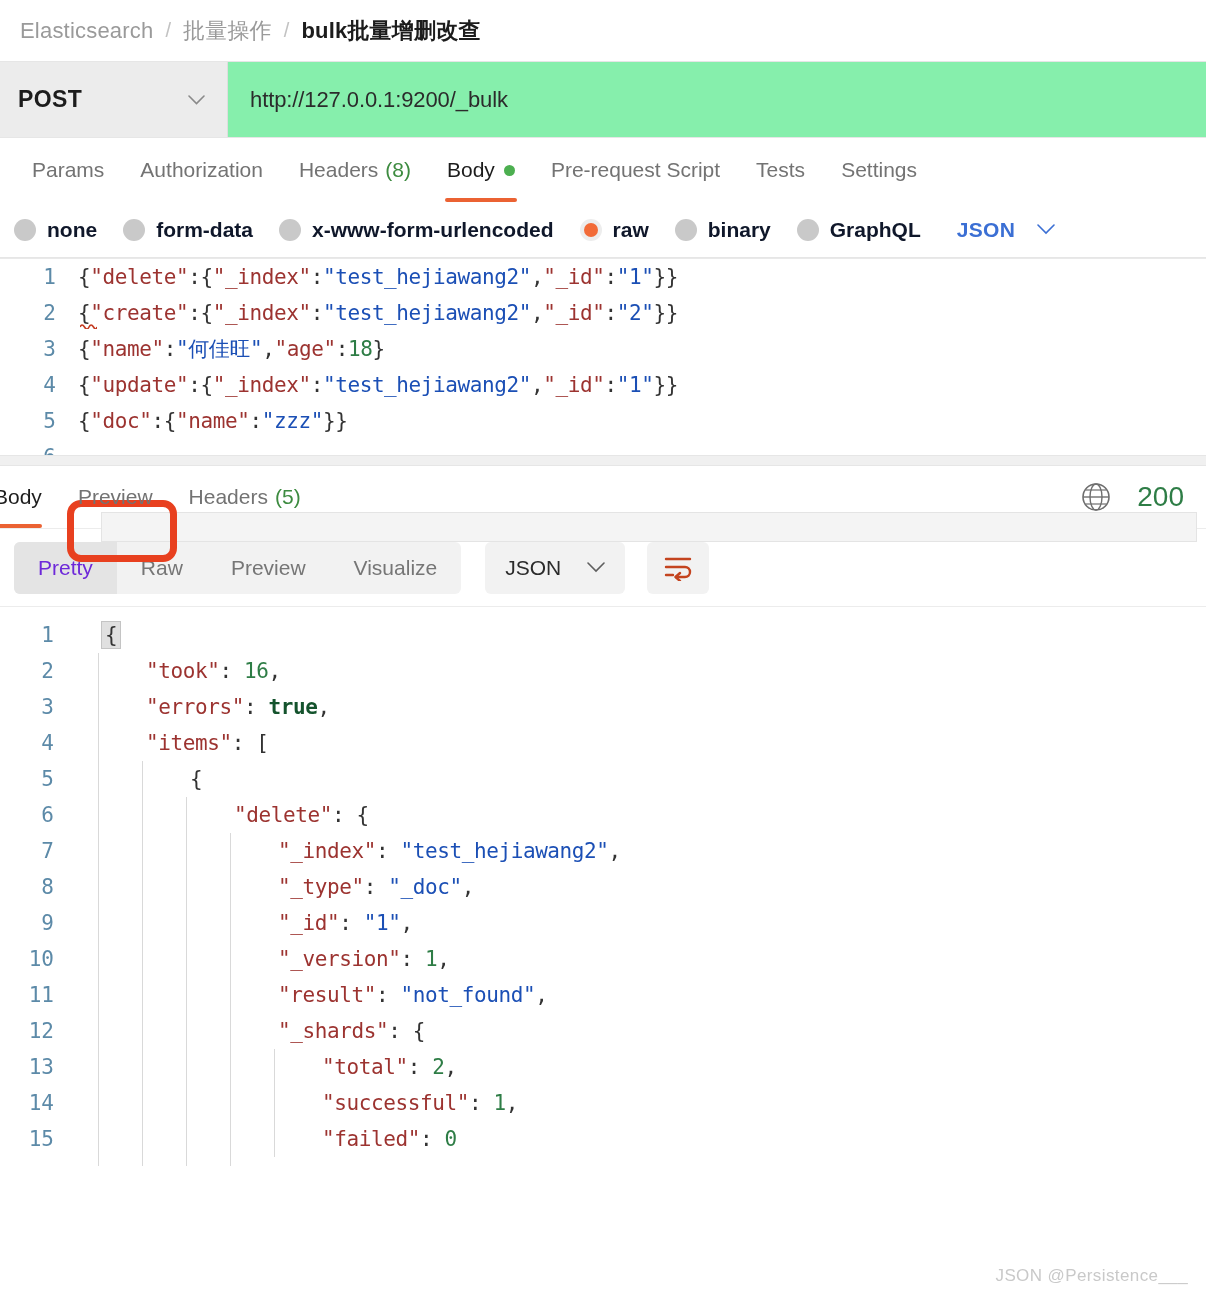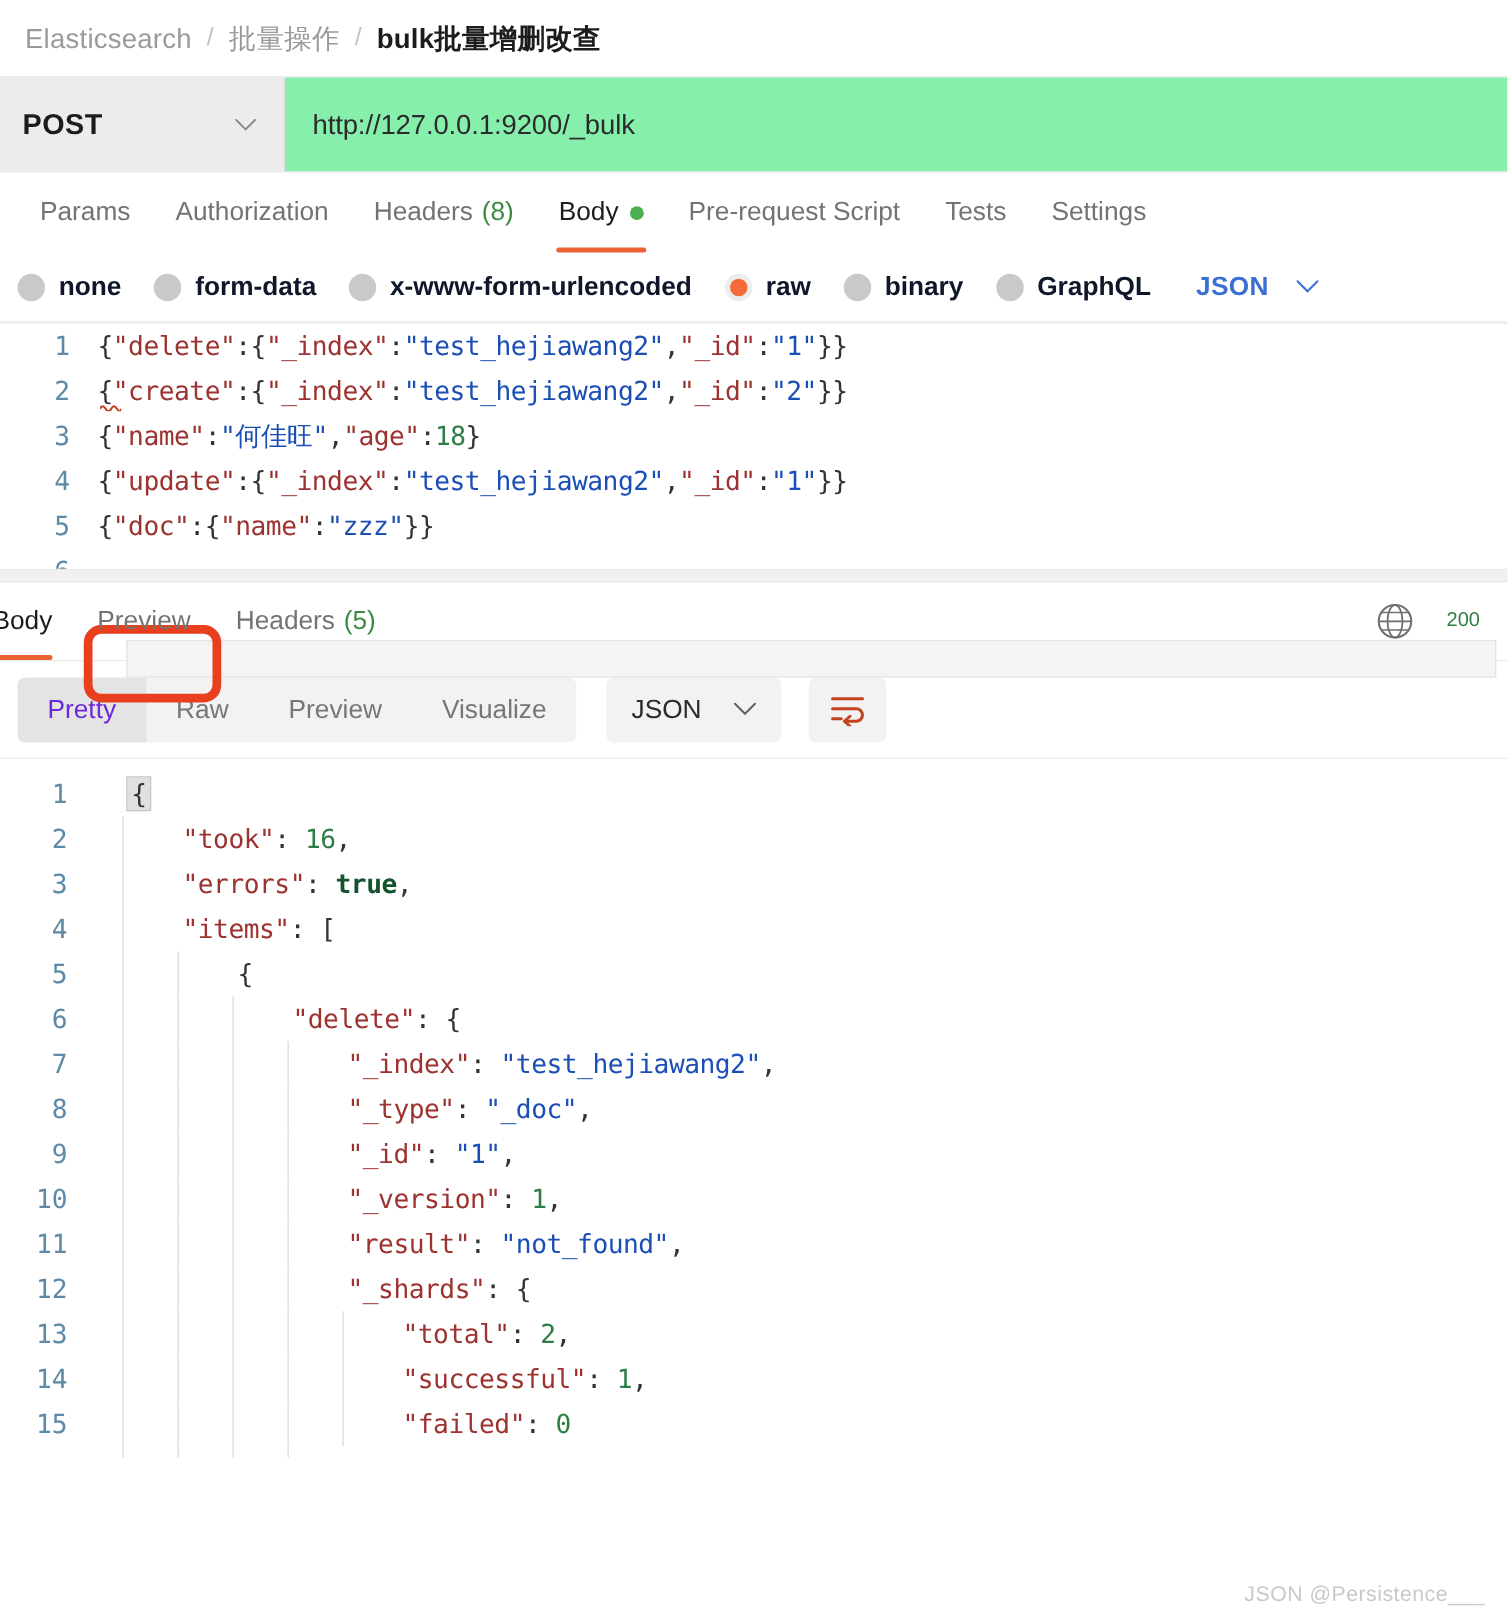--- a/index.html
+++ b/index.html
@@ -283,21 +283,21 @@
     border-radius: 2px;
   }
   .status-group {
     margin-left: auto;
     display: flex;
     align-items: center;
     padding-right: 22px;
   }
   .globe { width: 30px; height: 30px; margin-right: 26px; }
   .status-code {
-    font-size: 16px;
+    font-size: 28px;
     color: #2e7d46;
   }
 
   
   .resp-toolbar {
     height: 78px;
     display: flex;
     align-items: center;
     padding-left: 14px;
     box-sizing: border-box;

